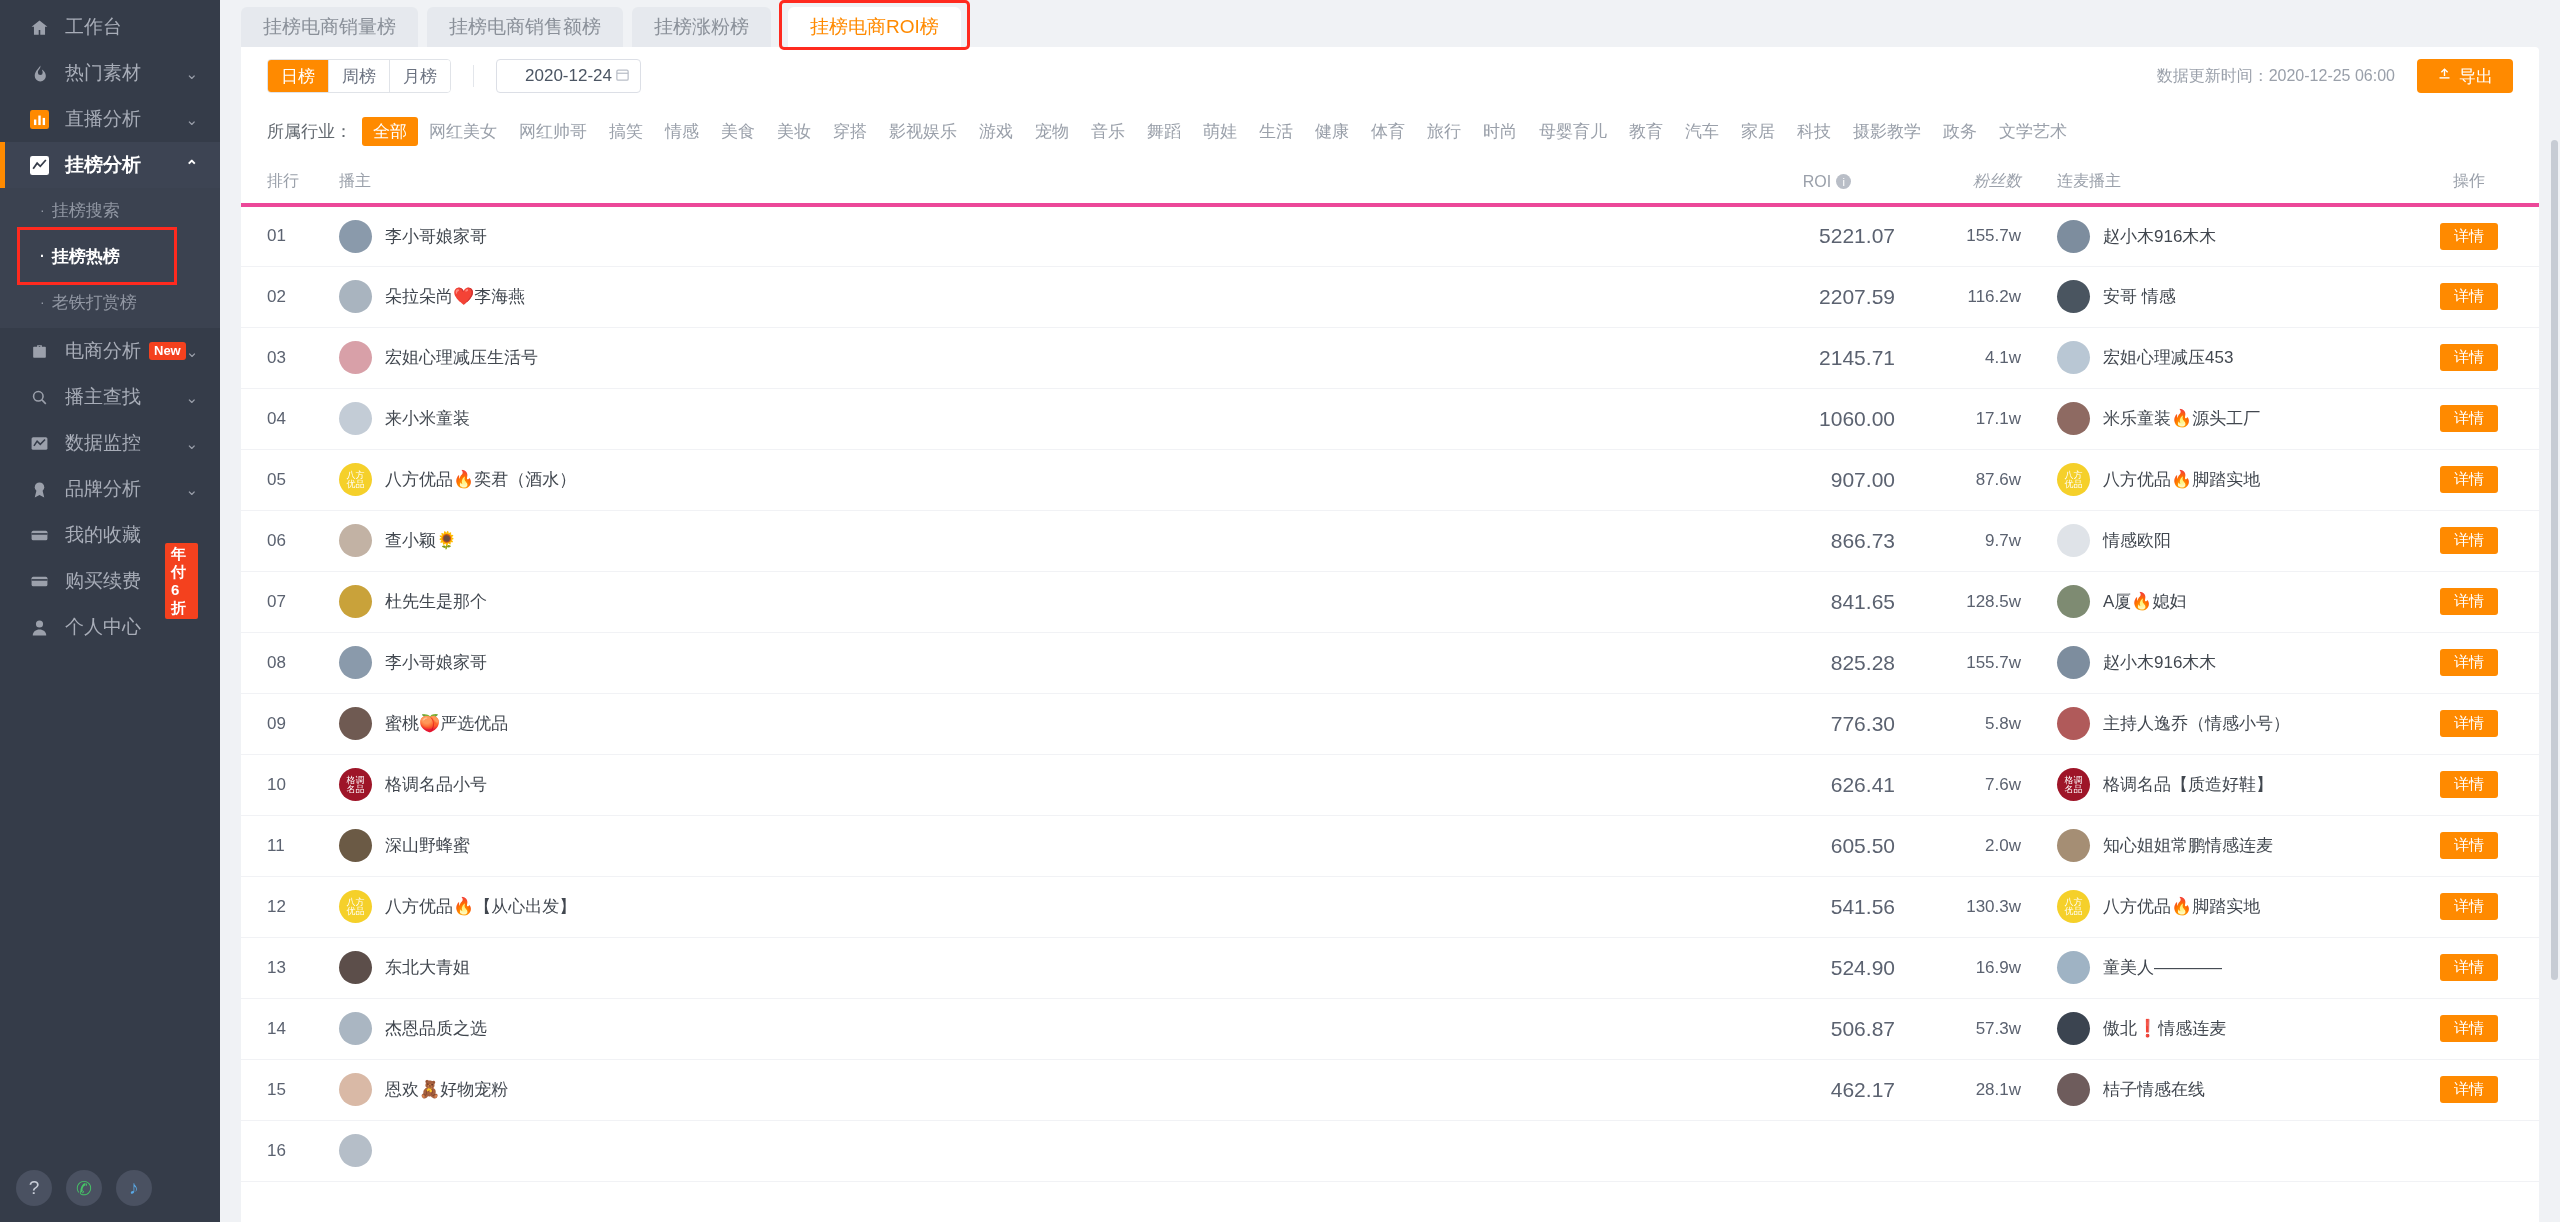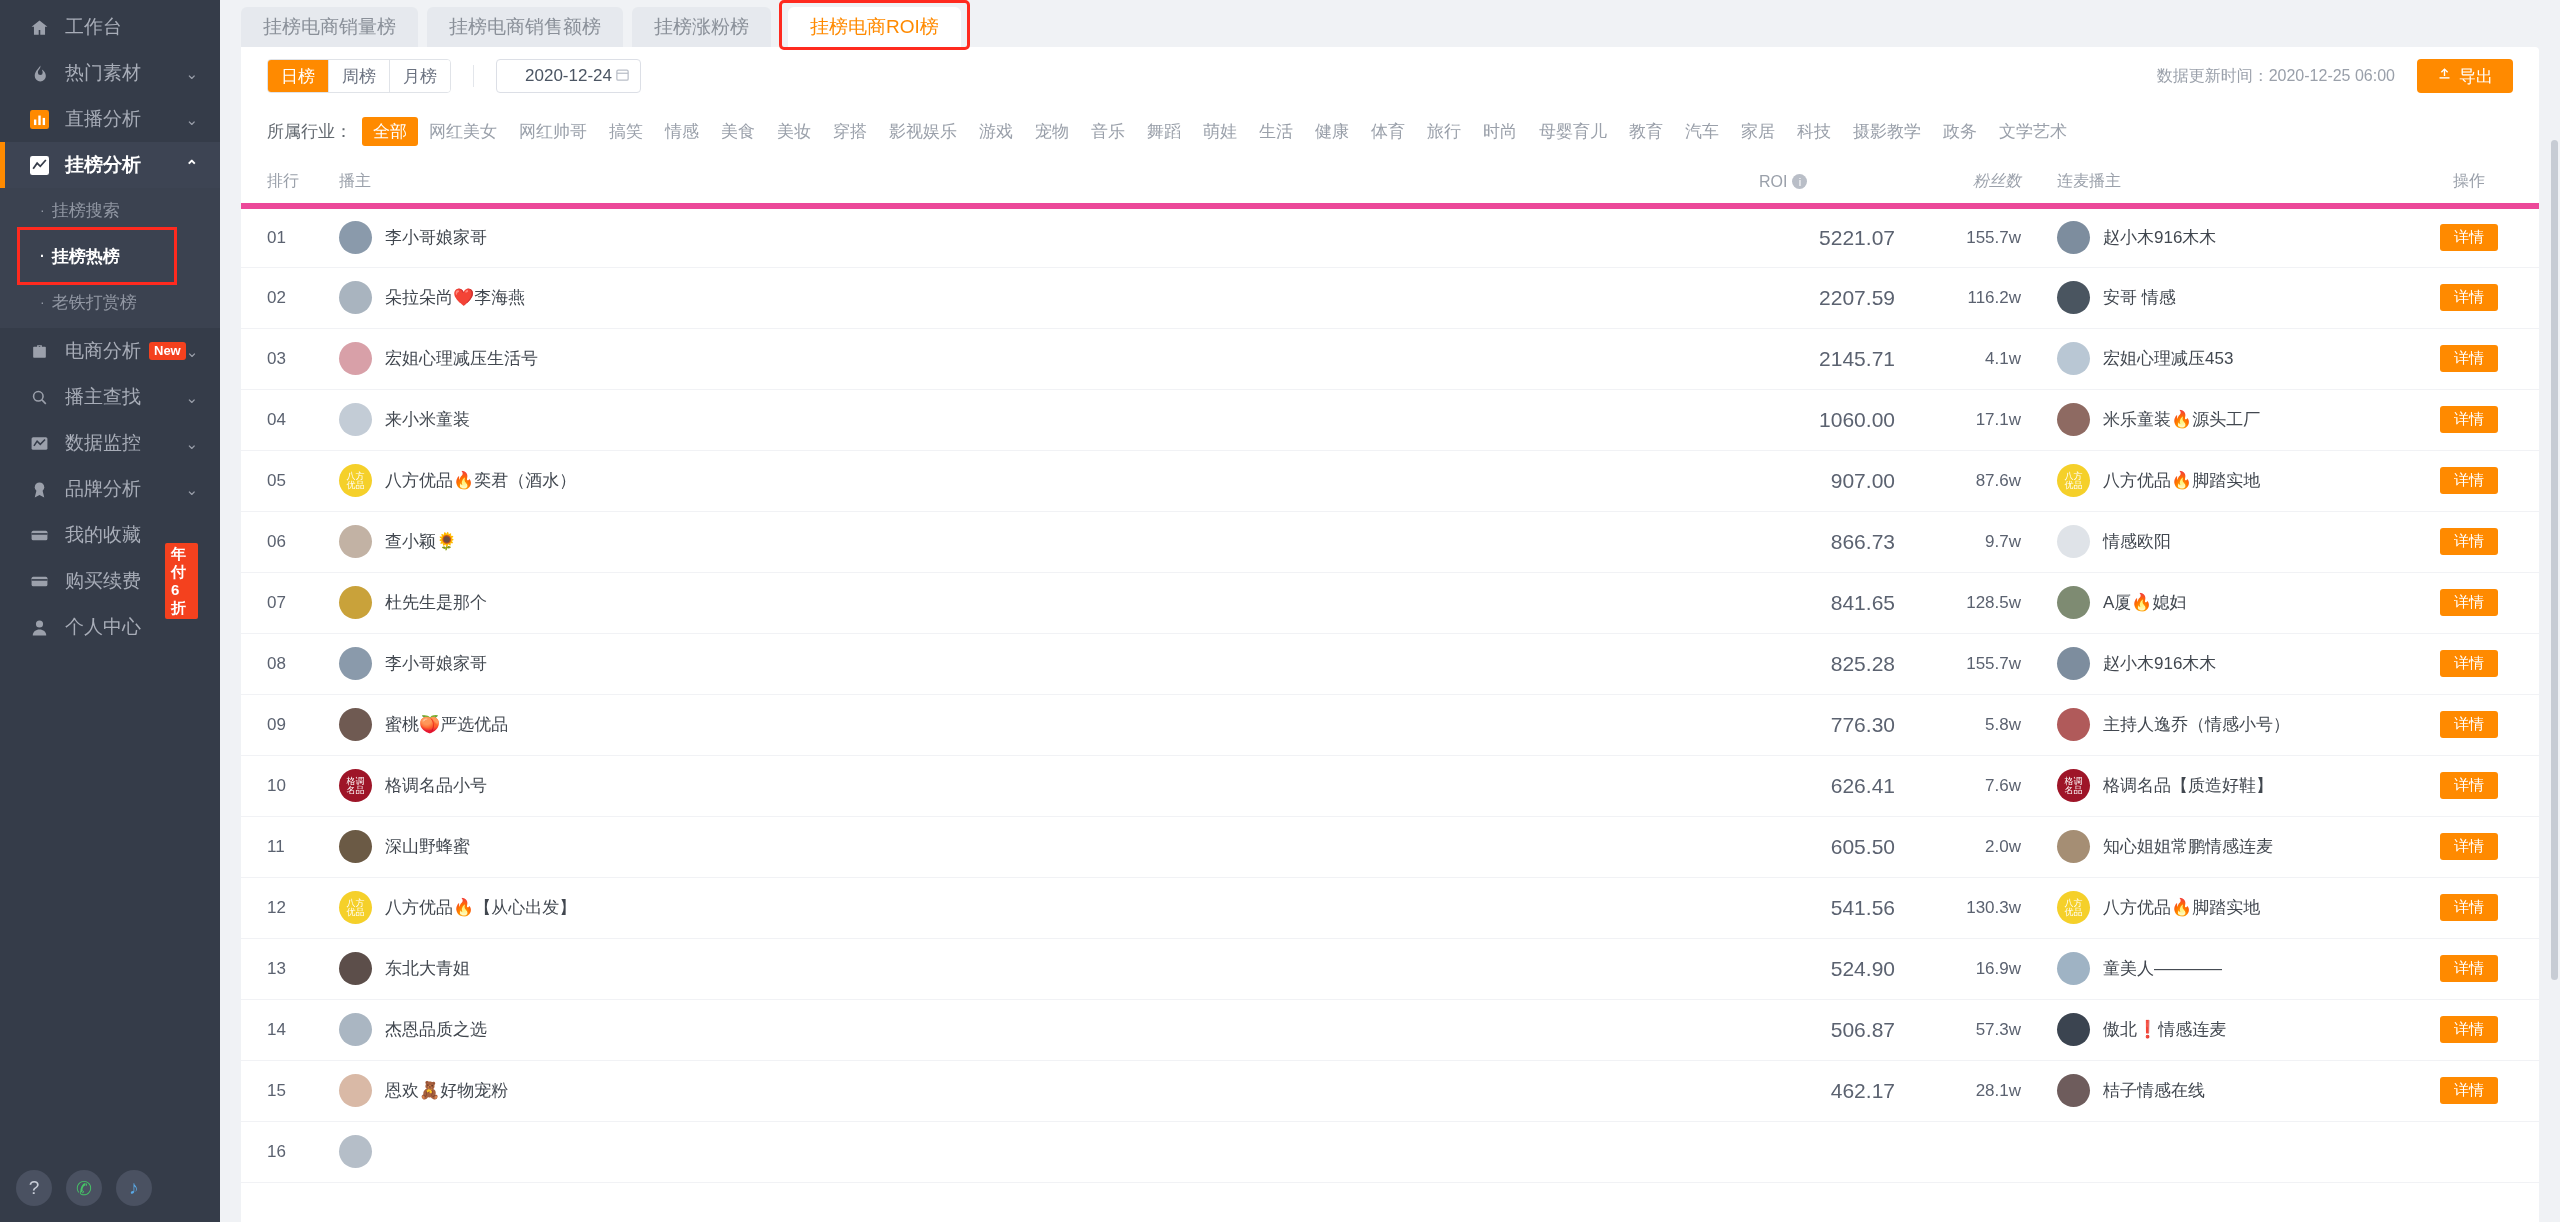--- a/index.html
+++ b/index.html
@@ -159,25 +159,25 @@
     font-size: 17px; color: #9aa0aa; padding: 3px 11px; cursor: pointer;
     border-radius: 3px; white-space: nowrap;
   }
   .ind.on { background: #ff8a00; color: #fff; }
 
   
   table { width: 100%; border-collapse: collapse; }
   thead th {
     font-size: 16px; color: #9aa0aa; font-weight: normal;
     padding: 11px 0; text-align: left;
-    border-bottom: 6px solid #ec4899;
+    border-bottom: 4px solid #ec4899;
   }
   .c-rank  { width: 98px; padding-left: 26px !important; }
   .c-host  { width: auto; }
-  .c-roi   { width: 160px; text-align: left; padding-right: 24px !important; }
+  .c-roi   { width: 160px; text-align: center; padding-right: 24px !important; }
   .c-fans  { width: 120px; text-align: right !important; padding-right: 18px !important; font-style: italic; }
   .c-mic   { width: 360px; padding-left: 18px !important; }
   .c-act   { width: 140px; text-align: center !important; }
   tbody td {
     padding: 0; height: 61px;
     border-bottom: 1px solid #f1f2f5;
     font-size: 17px; color: #4b5563;
     vertical-align: middle;
   }
   .rank-cell { padding-left: 26px; font-size: 17px; color: #5b6270; }

